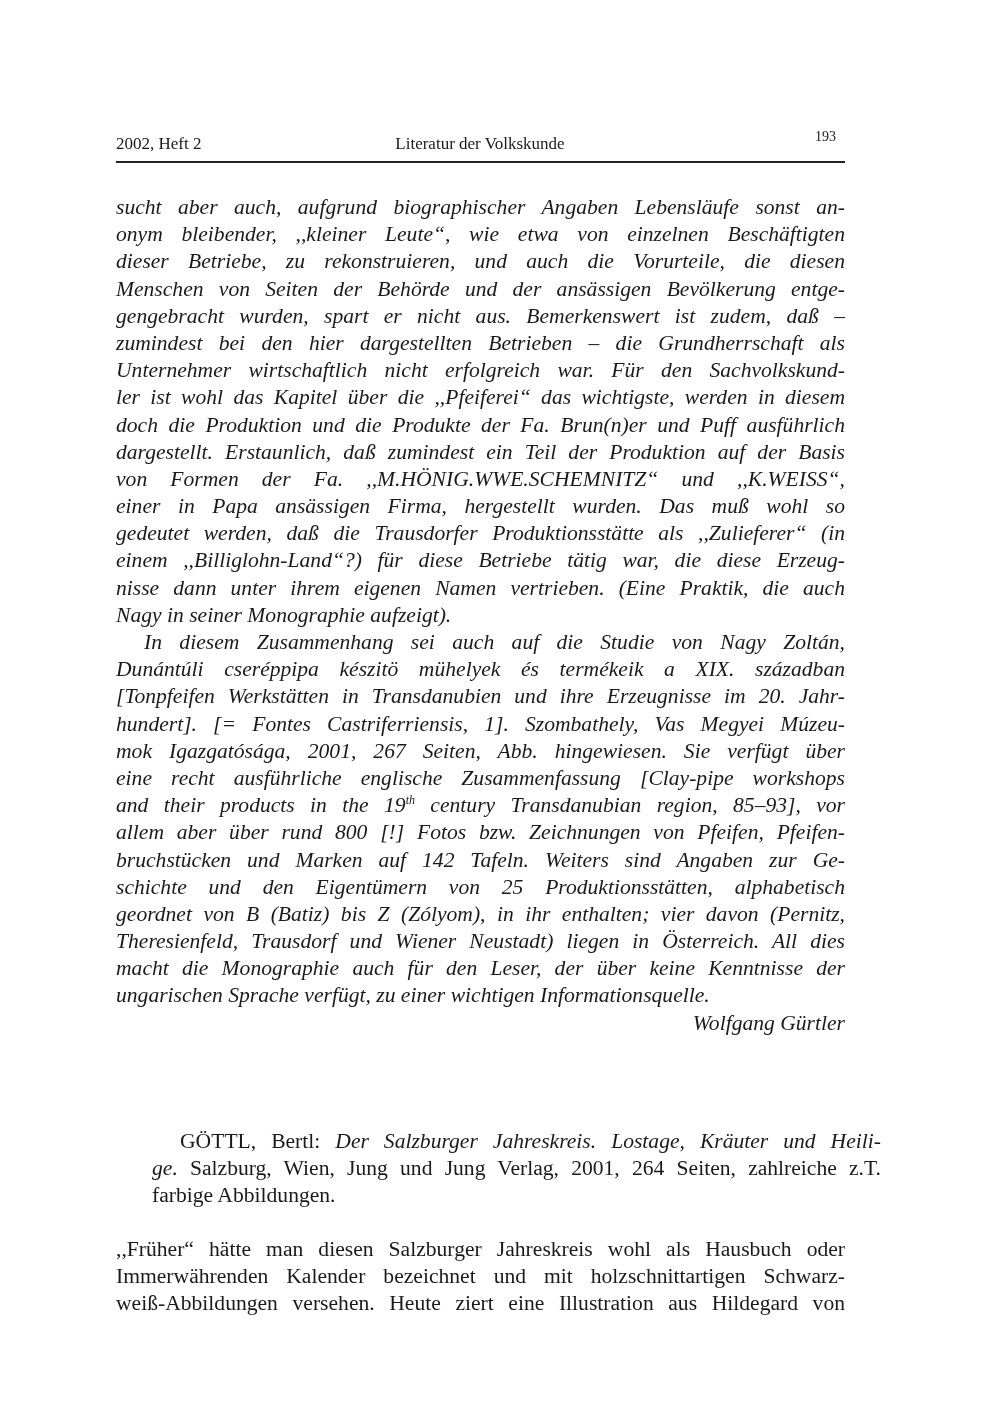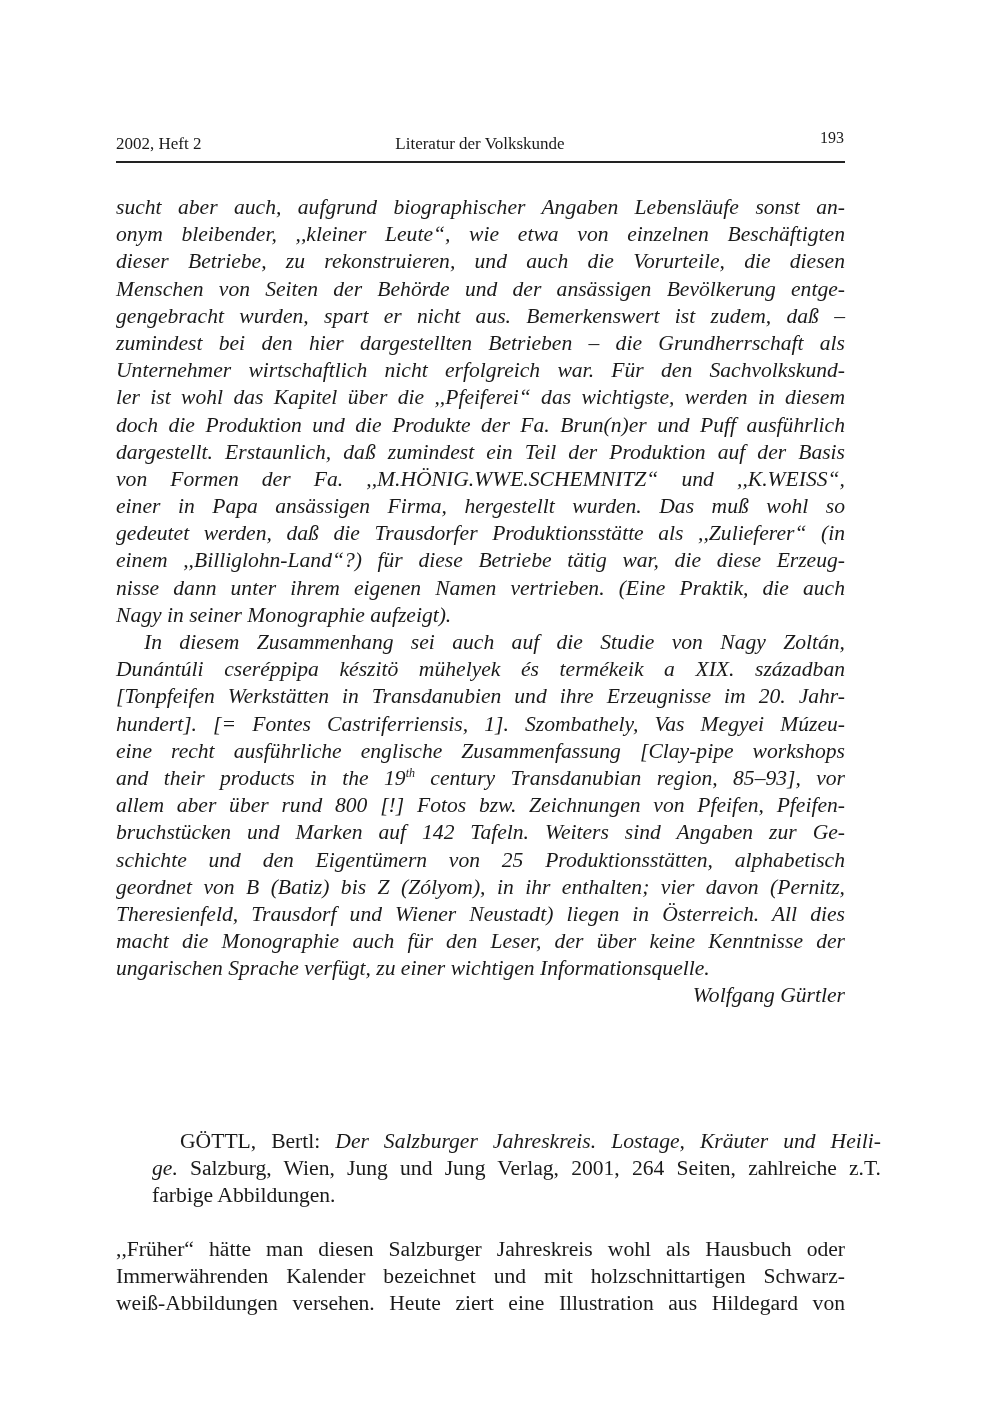--- a/index.html
+++ b/index.html
@@ -2,21 +2,21 @@
 <html><head>
 <meta charset="utf-8">
 <style>
   html, body { margin: 0; padding: 0; background: #ffffff; }
   body { width: 1000px; height: 1418px; position: relative; overflow: hidden;
          font-family: "Liberation Serif", "DejaVu Serif", serif; color: #1a1a1a; }
   .page { position: absolute; left: 0; top: 0; width: 1000px; height: 1418px; }
   .header { position: absolute; left: 116px; top: 132px; width: 728px; height: 26px; }
   .header .left { position: absolute; left: 0; top: 2px; font-size: 17px; }
   .header .center { position: absolute; left: 0; width: 728px; top: 2px; text-align: center; font-size: 17px; }
-  .header .right { position: absolute; right: 0; top: -3px; font-size: 16px; }
+  .header .right { position: absolute; right: 8px; top: -3px; font-size: 14px; }
   .rule { position: absolute; left: 116px; top: 161px; width: 729px; height: 2px; background: #222; }
   .body { position: absolute; left: 116px; width: 729px; font-size: 21.6px; line-height: 27.2px; }
   .line { display: block; white-space: nowrap; text-align: justify; text-align-last: justify; height: 27.2px; }
   .line.last { text-align-last: left; }
   .line.indent { padding-left: 28px; }
   .line.right { text-align: right; text-align-last: right; }
   .line sup { font-size: 12px; vertical-align: 8px; line-height: 0; }
   .line i { font-style: italic; }
   .sec1 { top: 194px; font-style: italic; }
   .sec2 { top: 1128px; margin-left: 36px; }
@@ -49,20 +49,21 @@
     <span class="line">einer in Papa ansässigen Firma, hergestellt wurden. Das muß wohl so</span>
     <span class="line">gedeutet werden, daß die Trausdorfer Produktionsstätte als ,,Zulieferer“ (in</span>
     <span class="line">einem ,,Billiglohn-Land“?) für diese Betriebe tätig war, die diese Erzeug-</span>
     <span class="line">nisse dann unter ihrem eigenen Namen vertrieben. (Eine Praktik, die auch</span>
     <span class="line last">Nagy in seiner Monographie aufzeigt).</span>
 
     <span class="line indent">In diesem Zusammenhang sei auch auf die Studie von Nagy Zoltán,</span>
     <span class="line">Dunántúli cseréppipa készitö mühelyek és termékeik a XIX. században</span>
     <span class="line">[Tonpfeifen Werkstätten in Transdanubien und ihre Erzeugnisse im 20. Jahr-</span>
     <span class="line">hundert]. [= Fontes Castriferriensis, 1]. Szombathely, Vas Megyei Múzeu-</span>
+    <span class="line">mok Igazgatósága, 2001, 267 Seiten, Abb. hingewiesen. Sie verfügt über</span>
     <span class="line">eine recht ausführliche englische Zusammenfassung [Clay-pipe workshops</span>
     <span class="line"><span>and their products in the 19</span><sup>th</sup><span> century Transdanubian region, 85–93], vor</span></span>
     <span class="line">allem aber über rund 800 [!] Fotos bzw. Zeichnungen von Pfeifen, Pfeifen-</span>
     <span class="line">bruchstücken und Marken auf 142 Tafeln. Weiters sind Angaben zur Ge-</span>
     <span class="line">schichte und den Eigentümern von 25 Produktionsstätten, alphabetisch</span>
     <span class="line">geordnet von B (Batiz) bis Z (Zólyom), in ihr enthalten; vier davon (Pernitz,</span>
     <span class="line">Theresienfeld, Trausdorf und Wiener Neustadt) liegen in Österreich. All dies</span>
     <span class="line">macht die Monographie auch für den Leser, der über keine Kenntnisse der</span>
     <span class="line last">ungarischen Sprache verfügt, zu einer wichtigen Informationsquelle.</span>
     <span class="line right">Wolfgang Gürtler</span>

